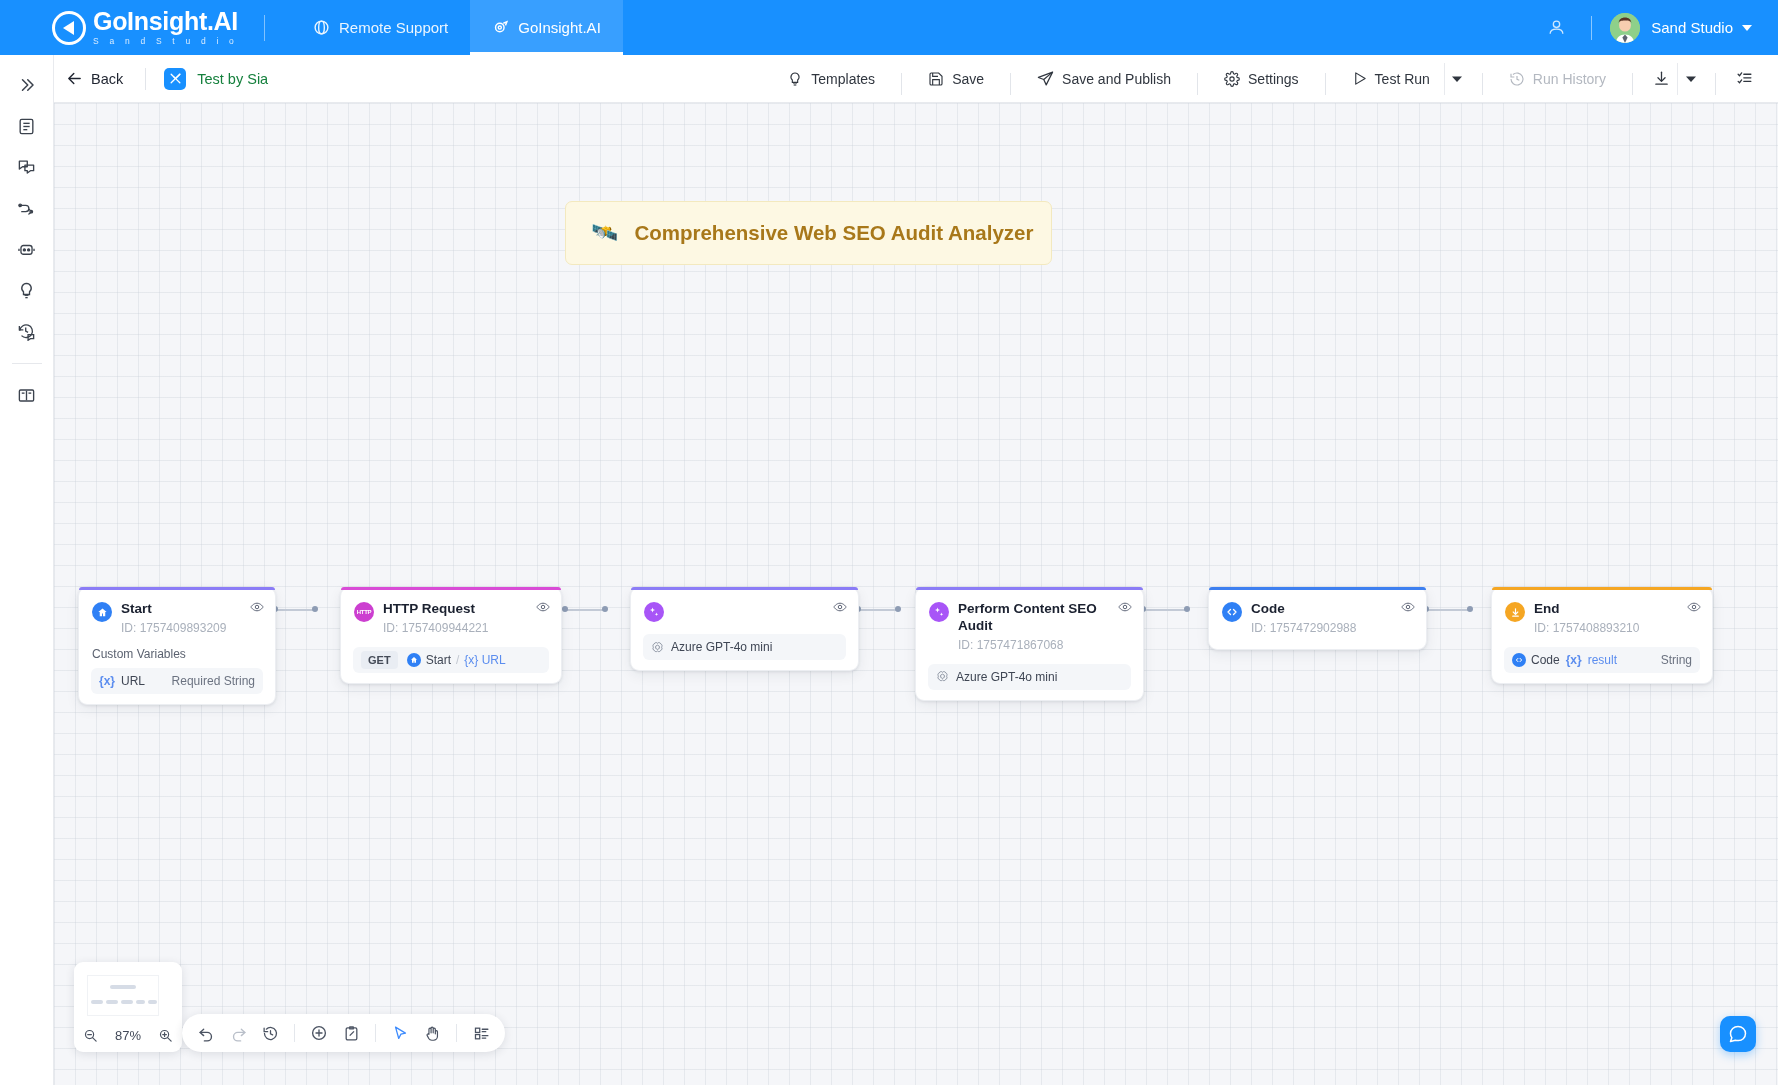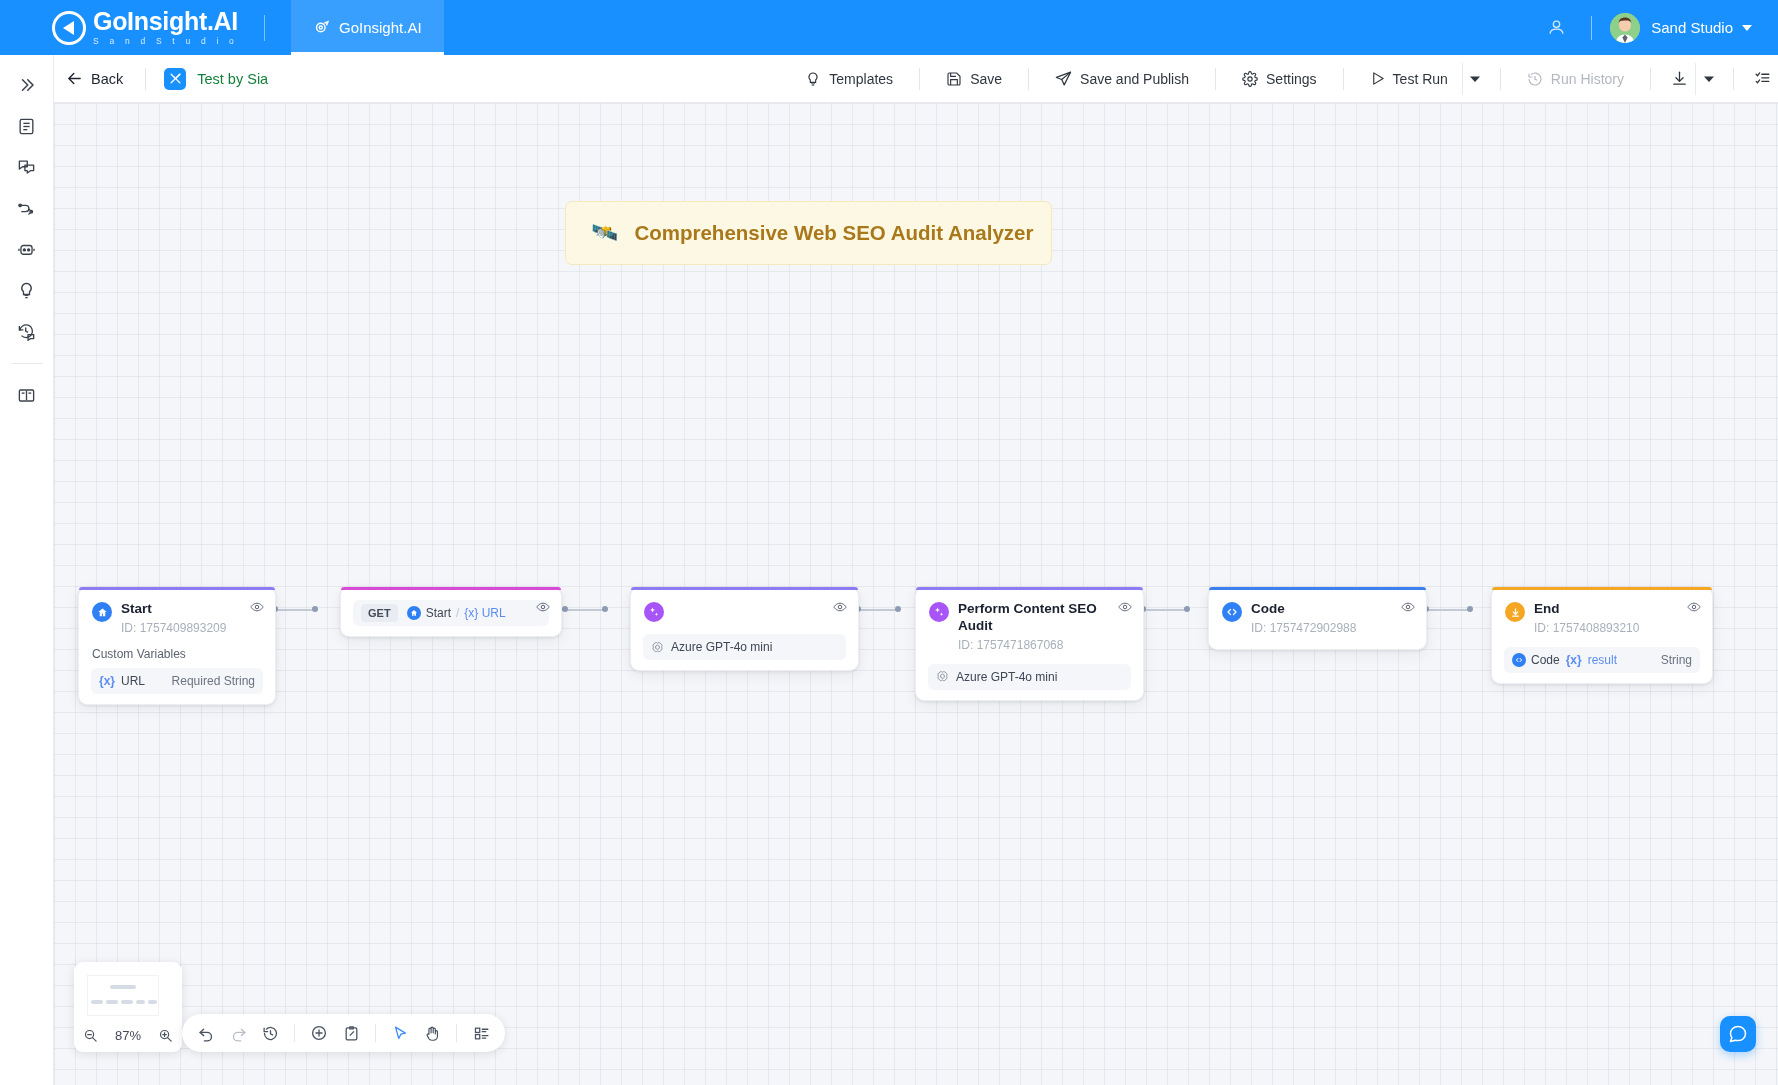--- a/index.html
+++ b/index.html
@@ -71,21 +71,21 @@
     display: flex; align-items: center; gap: 8px; font-size: 14.5px;
     color: #1f2430; cursor: pointer; padding: 5px 4px;
   }
   .tb-div { width: 1px; height: 22px; background: #e2e5ea; margin: 0 18px; }
   .flow-chip { display: flex; align-items: center; gap: 11px; }
   .flow-ic {
     width: 22px; height: 22px; border-radius: 5px; background: #1890ff;
     display: flex; align-items: center; justify-content: center; color: #fff;
   }
   .flow-name { font-size: 14.5px; color: #15803d; }
-  .tb-right { margin-left: auto; display: flex; align-items: center; }
+  .tb-right { margin-left: auto; display: flex; align-items: flex-end; padding-right: 18px; }
   .tbtn {
     display: flex; align-items: center; gap: 8px; height: 32px;
     padding: 0 13px; border: 1px solid transparent; border-radius: 6px;
     font-size: 14px; color: #30363f; cursor: pointer; white-space: nowrap;
   }
   .tbtn.disabled { color: #b3b8c0; cursor: default; }
   .tb-vline { width: 1px; height: 22px; background: #e2e5ea; margin: 0 12px; }
   .split-btn {
     display: flex; align-items: center; border-radius: 6px;
   }
@@ -233,20 +233,29 @@
 <div class="topbar">
   <div class="brand">
     <div class="brand-mark"></div>
     <div class="brand-text">
       <div class="brand-name">GoInsight.AI</div>
       <div class="brand-sub">S a n d   S t u d i o</div>
     </div>
   </div>
   <div class="hdr-sep"></div>
   <div class="hdr-tabs">
+    <div class="hdr-tab">
+      <span>
+        <svg width="17" height="17" viewBox="0 0 24 24" fill="none" stroke="currentColor" stroke-width="2">
+            <circle cx="12" cy="12" r="9"></circle>
+            <ellipse cx="12" cy="12" rx="4" ry="9"></ellipse>
+          </svg>
+      </span>
+      <span>Remote Support</span>
+    </div>
     <div class="hdr-tab active">
       <span>
         <svg width="17" height="17" viewBox="0 0 24 24" fill="none" stroke="currentColor" stroke-width="2">
             <circle cx="11" cy="12" r="6"></circle>
             <circle cx="11" cy="12" r="2.2"></circle>
             <path d="M16 6l5-2-2 5"></path>
           </svg>
       </span>
       <span>GoInsight.AI</span>
     </div>
@@ -527,20 +536,27 @@
     </div>
   </div>
 
   <div class="node magenta" style="left:286px; top:484px; width:222px;">
     <div class="eye-btn">
       <svg width="14" height="14" viewBox="0 0 24 24" fill="none" stroke="currentColor" stroke-width="1.7">
           <path d="M1.5 12S5.5 5.5 12 5.5 22.5 12 22.5 12 18.5 18.5 12 18.5 1.5 12 1.5 12z"></path>
           <circle cx="12" cy="12" r="3"></circle>
         </svg>
     </div>
+    <div class="node-head">
+      <div class="node-ic ic-magenta">HTTP</div>
+      <div class="node-titles">
+        <div class="node-title">HTTP Request</div>
+        <div class="node-id">ID: 1757409944221</div>
+      </div>
+    </div>
     <div class="chip-row" style="margin-top:12px;">
       <span class="meth">GET</span>
       <span class="mini-ic ic-blue">
         <svg width="8" height="8" viewBox="0 0 24 24" fill="currentColor">
             <path d="M12 3l9 8h-3v9h-5v-6h-2v6H6v-9H3z"></path>
           </svg>
       </span>
       <span>Start</span>
       <span class="slash">/</span>
       <span style="color:#5b8def;">{x} URL</span>

